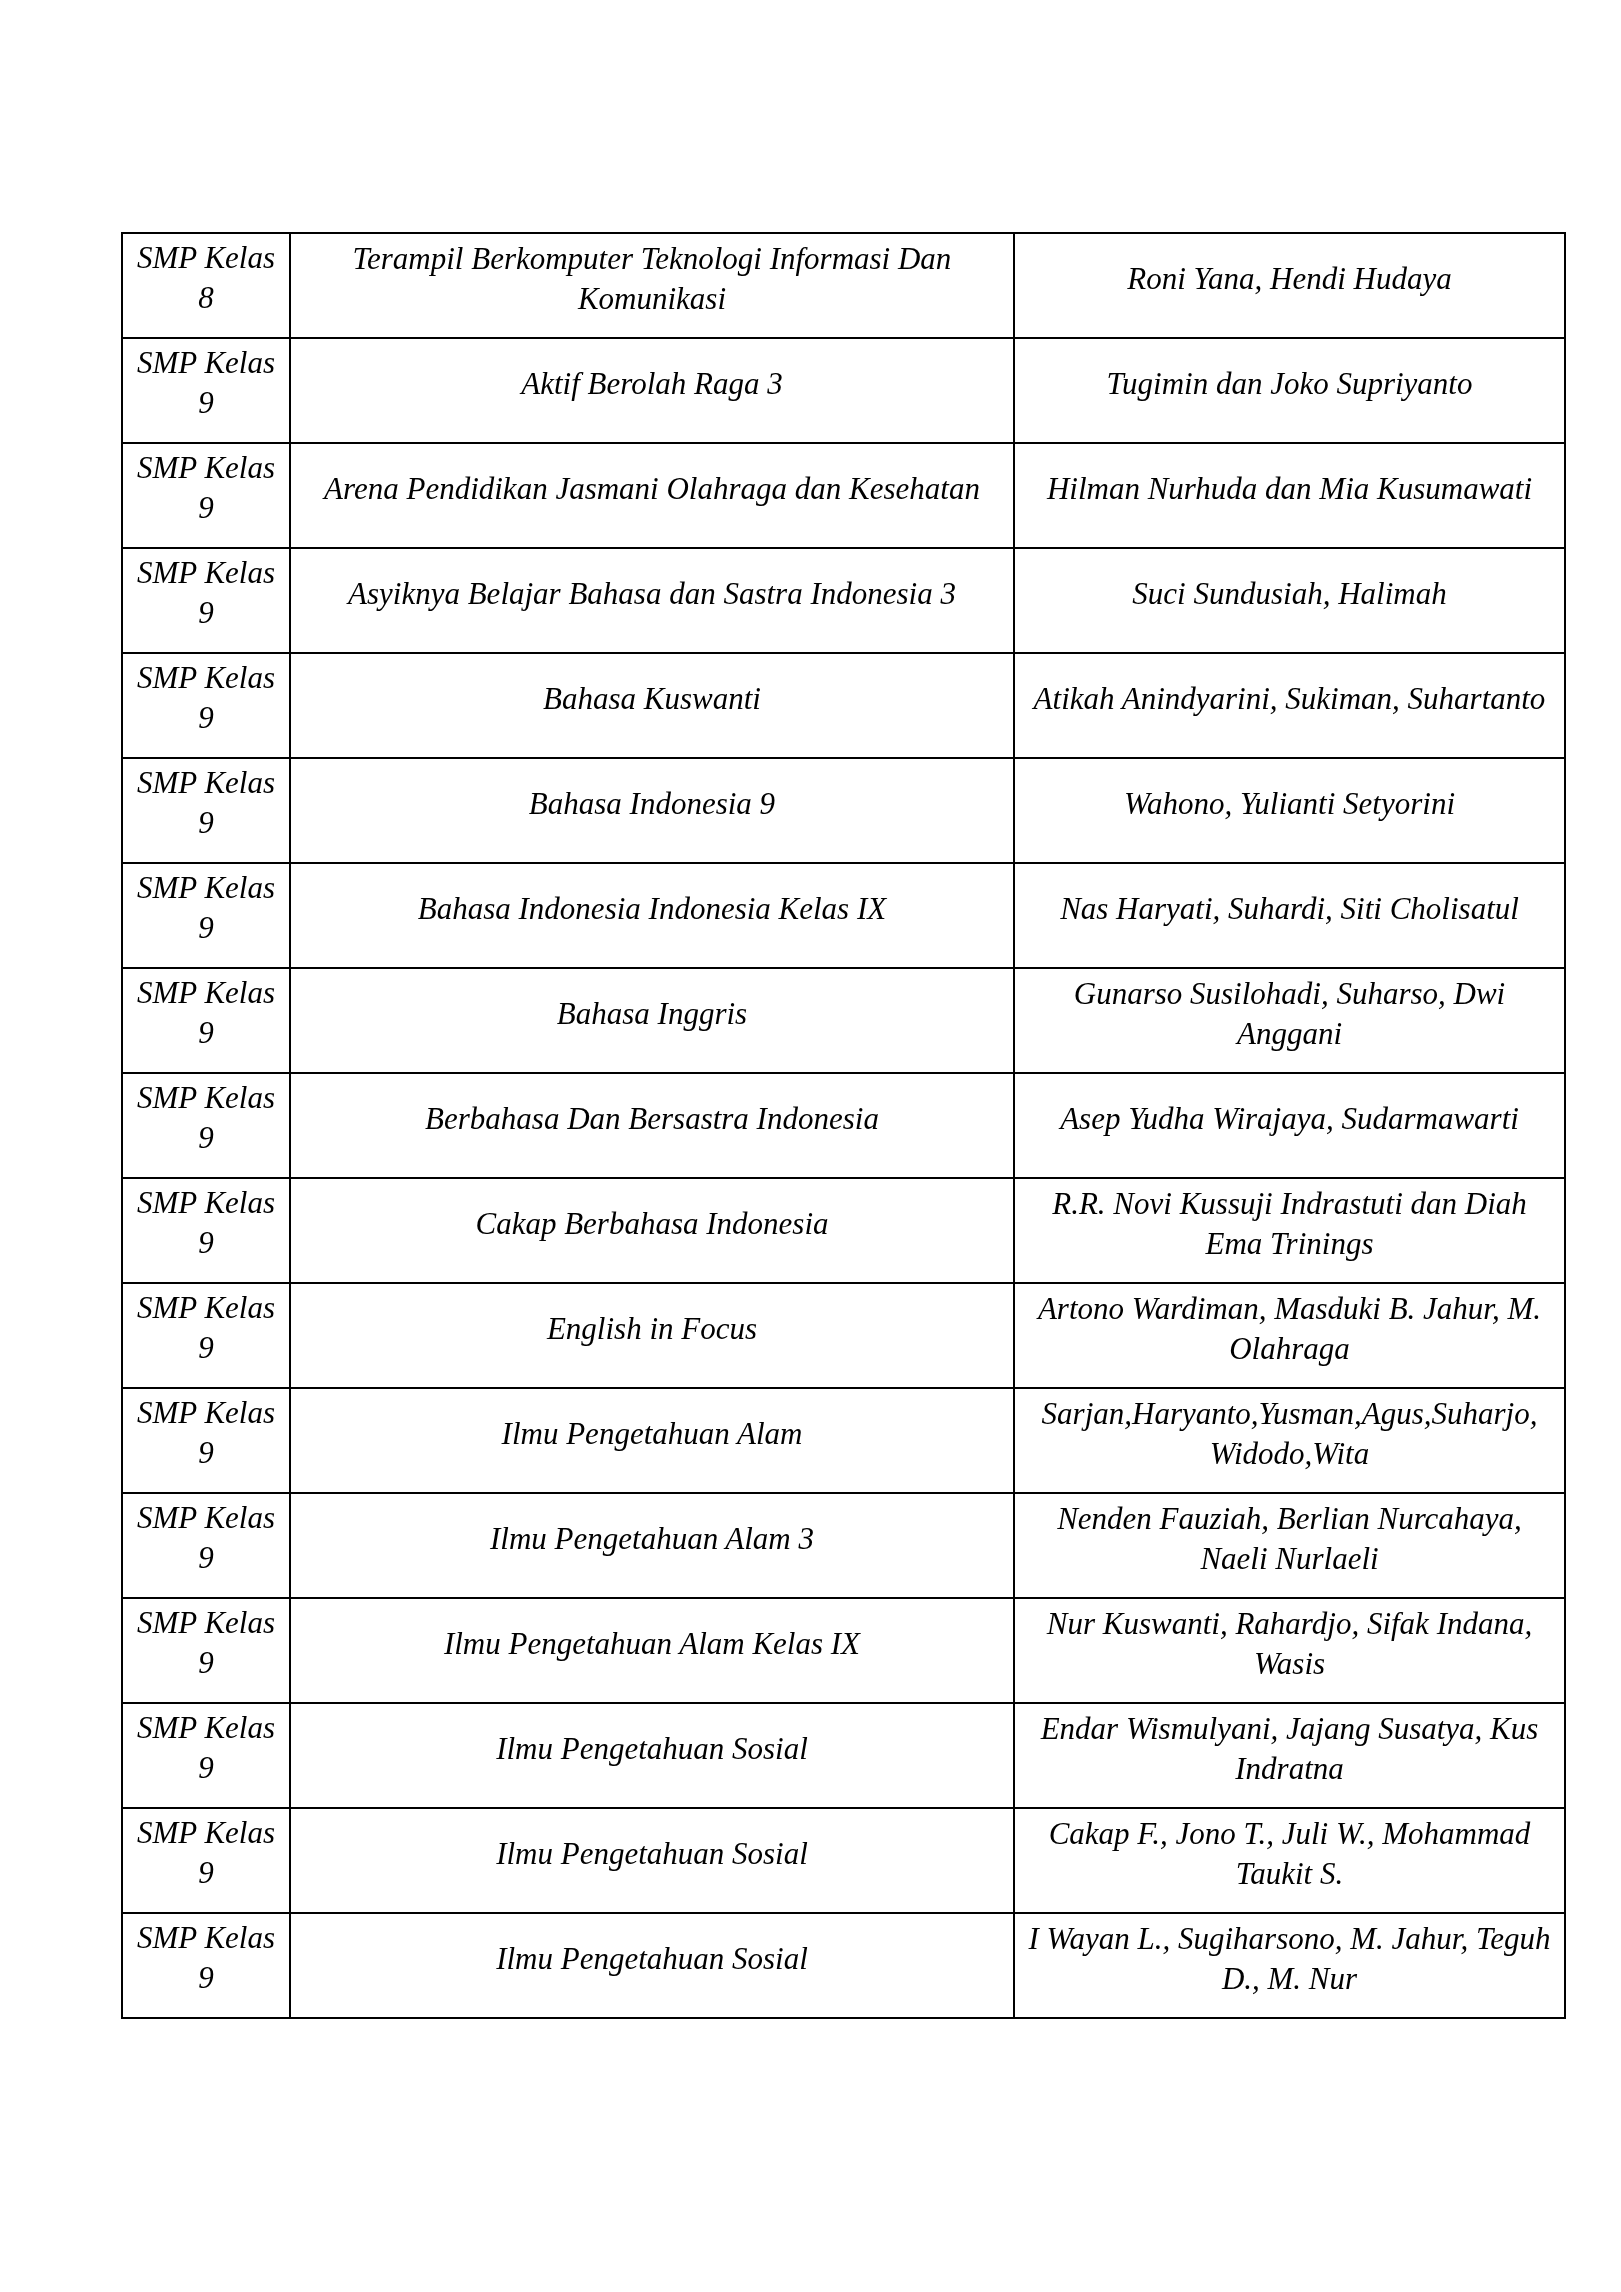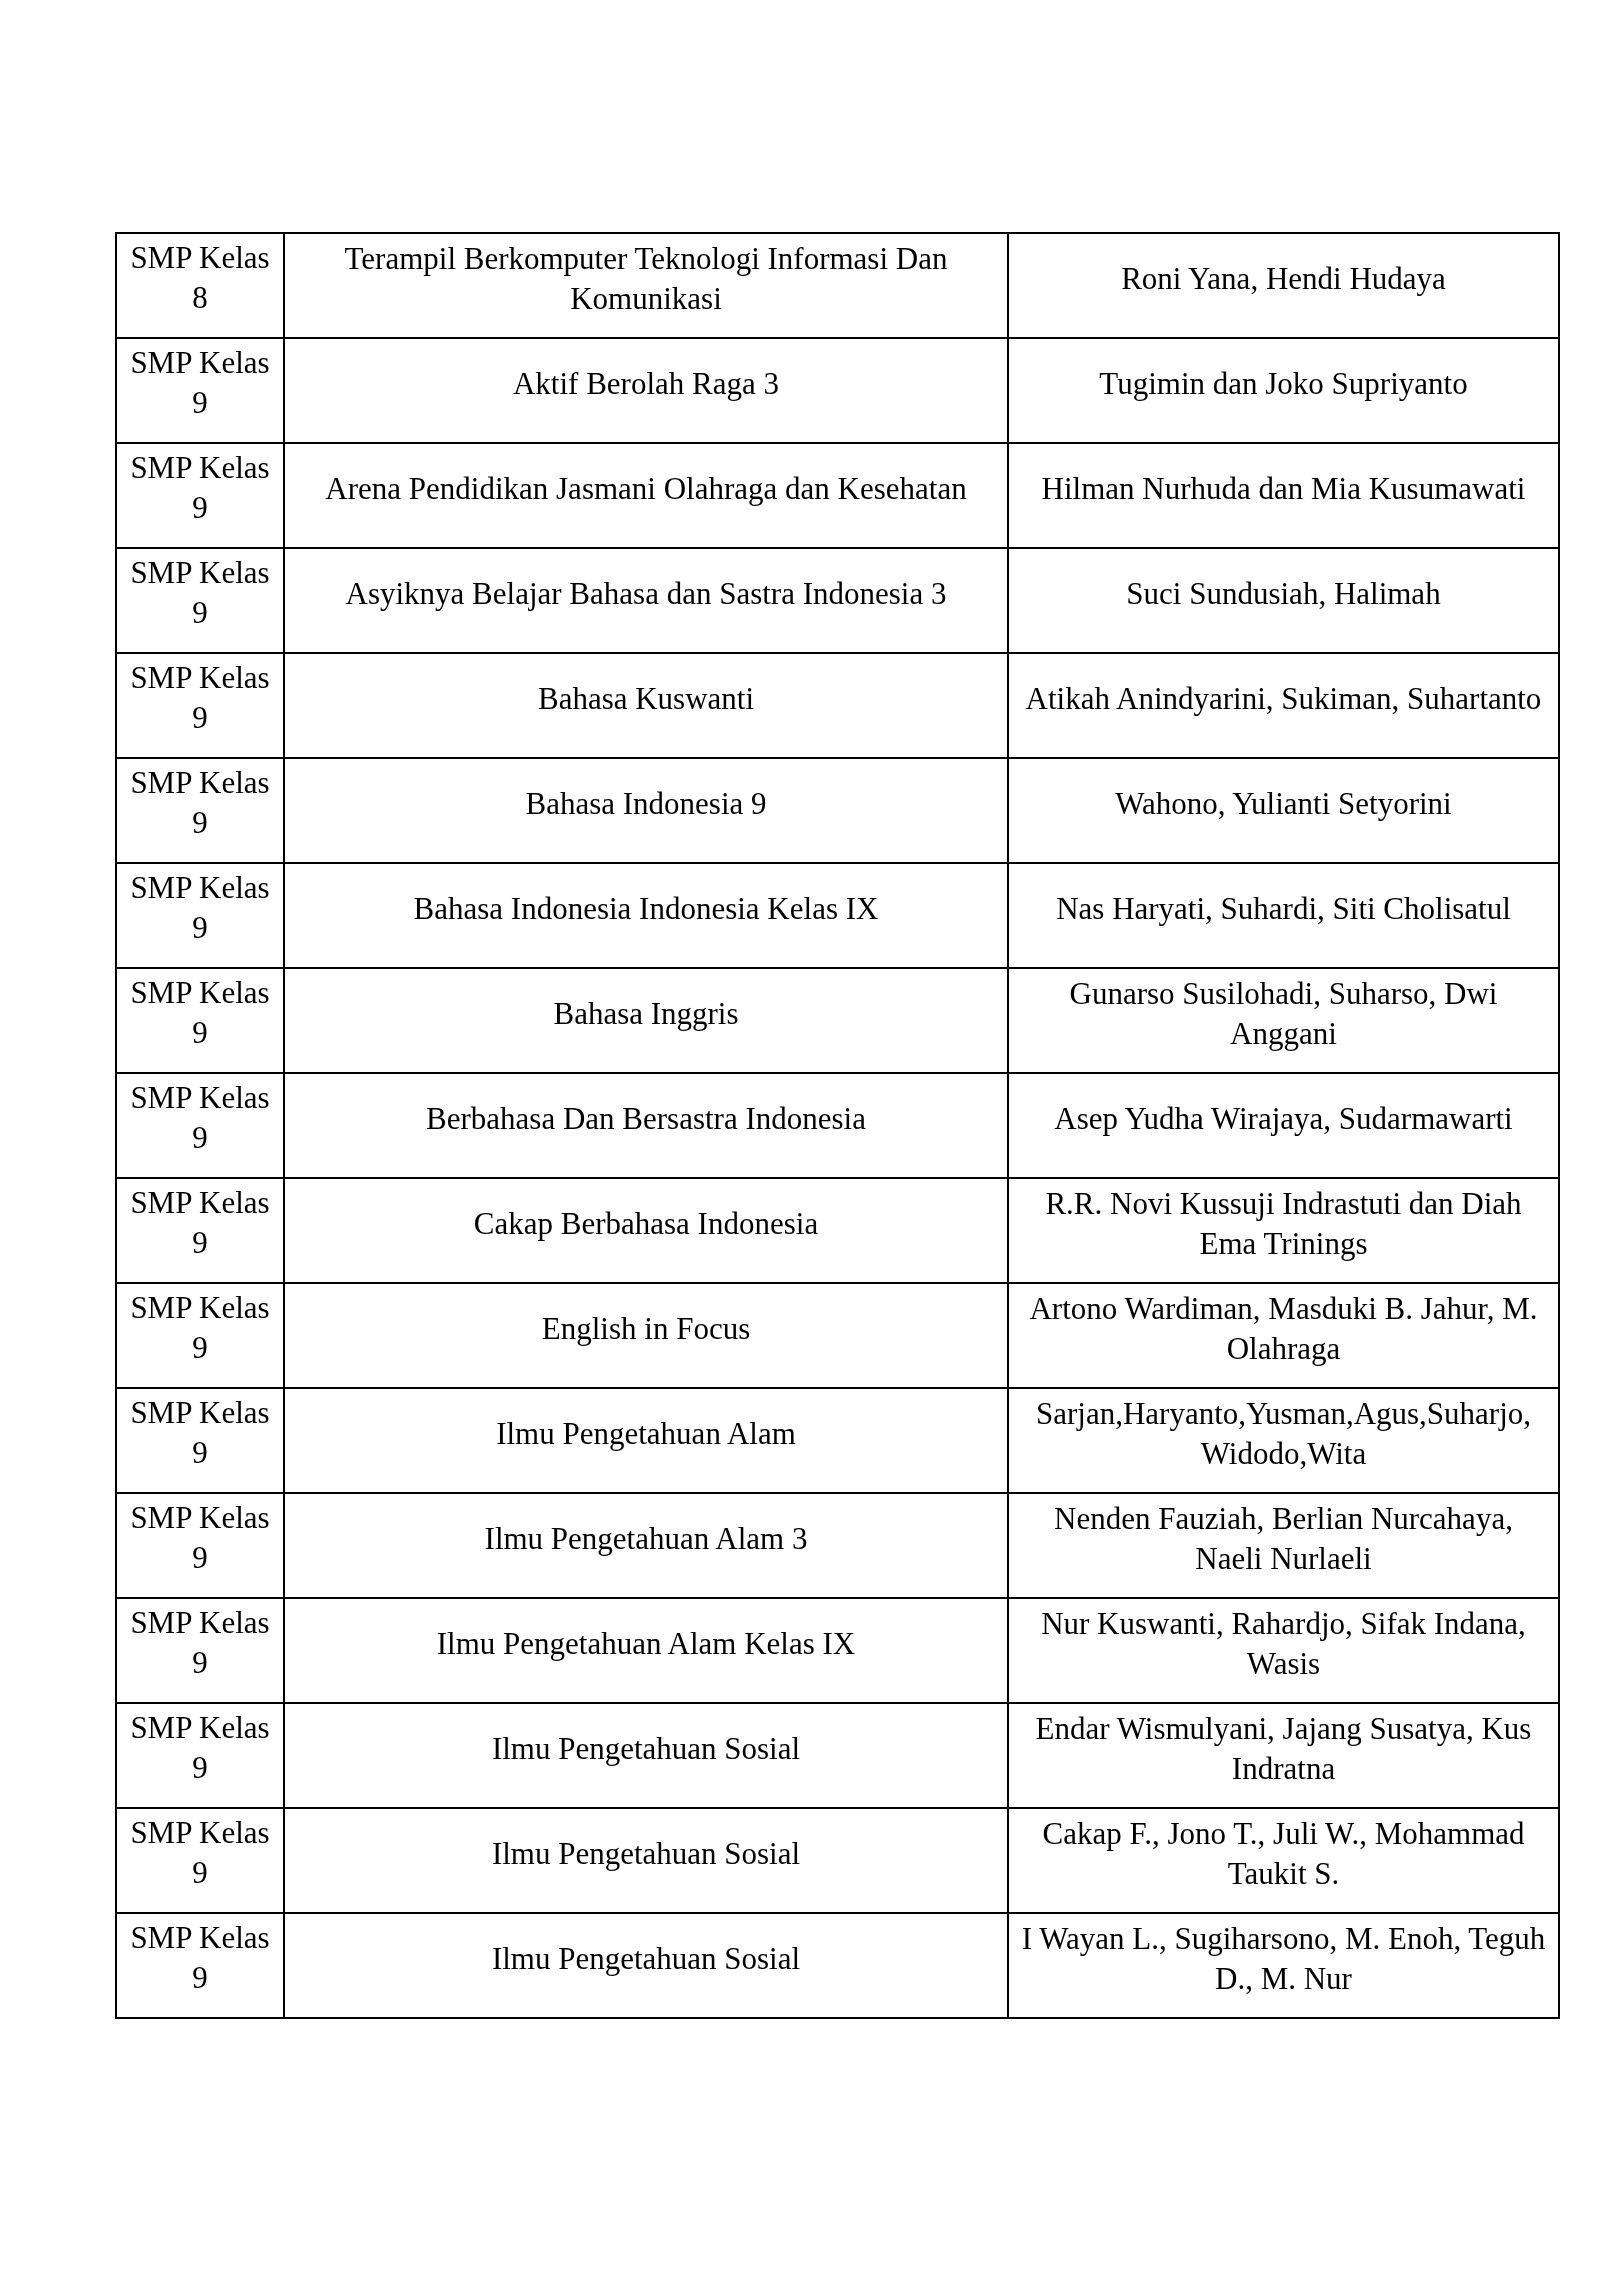--- a/index.html
+++ b/index.html
@@ -1,20 +1,20 @@
 <!DOCTYPE html>
 <html><head>
 <meta charset="utf-8">
 <style>
   html, body { margin: 0; padding: 0; background: #ffffff; }
   body { width: 1621px; height: 2293px; position: relative; overflow: hidden;
          font-family: "Liberation Serif", "DejaVu Serif", serif; color: #000; }
   #doc-table {
-    position: absolute; left: 115px; top: 232px;
-    width: 1362px; border-collapse: collapse; table-layout: fixed;
+    position: absolute; left: 121px; top: 232px;
+    width: 1362px; border-collapse: collapse; table-layout: fixed; font-style: italic;
   }
   #doc-table td {
     border: 2px solid #000;
     height: 105px; box-sizing: border-box;
     text-align: center; vertical-align: middle;
     font-size: 31px; line-height: 40px;
     padding: 3.9px 7.8px 17.6px 7.8px;
     word-wrap: break-word;
   }
   #doc-table td.col-class { width: 168px; vertical-align: top; padding: 3.9px 3.9px 0 3.9px; }
@@ -102,17 +102,17 @@
       <td class="col-author">Endar Wismulyani, Jajang Susatya, Kus Indratna</td>
     </tr>
     <tr>
       <td class="col-class">SMP Kelas 9</td>
       <td class="col-title">Ilmu Pengetahuan Sosial</td>
       <td class="col-author">Cakap F., Jono T., Juli W., Mohammad Taukit S.</td>
     </tr>
     <tr>
       <td class="col-class">SMP Kelas 9</td>
       <td class="col-title">Ilmu Pengetahuan Sosial</td>
-      <td class="col-author">I Wayan L., Sugiharsono, M. Enoh, Teguh D., M. Nur</td>
+      <td class="col-author">I Wayan L., Sugiharsono, M. Jahur, Teguh D., M. Nur</td>
     </tr>
   </tbody>
 </table>
 
 
 </body></html>

